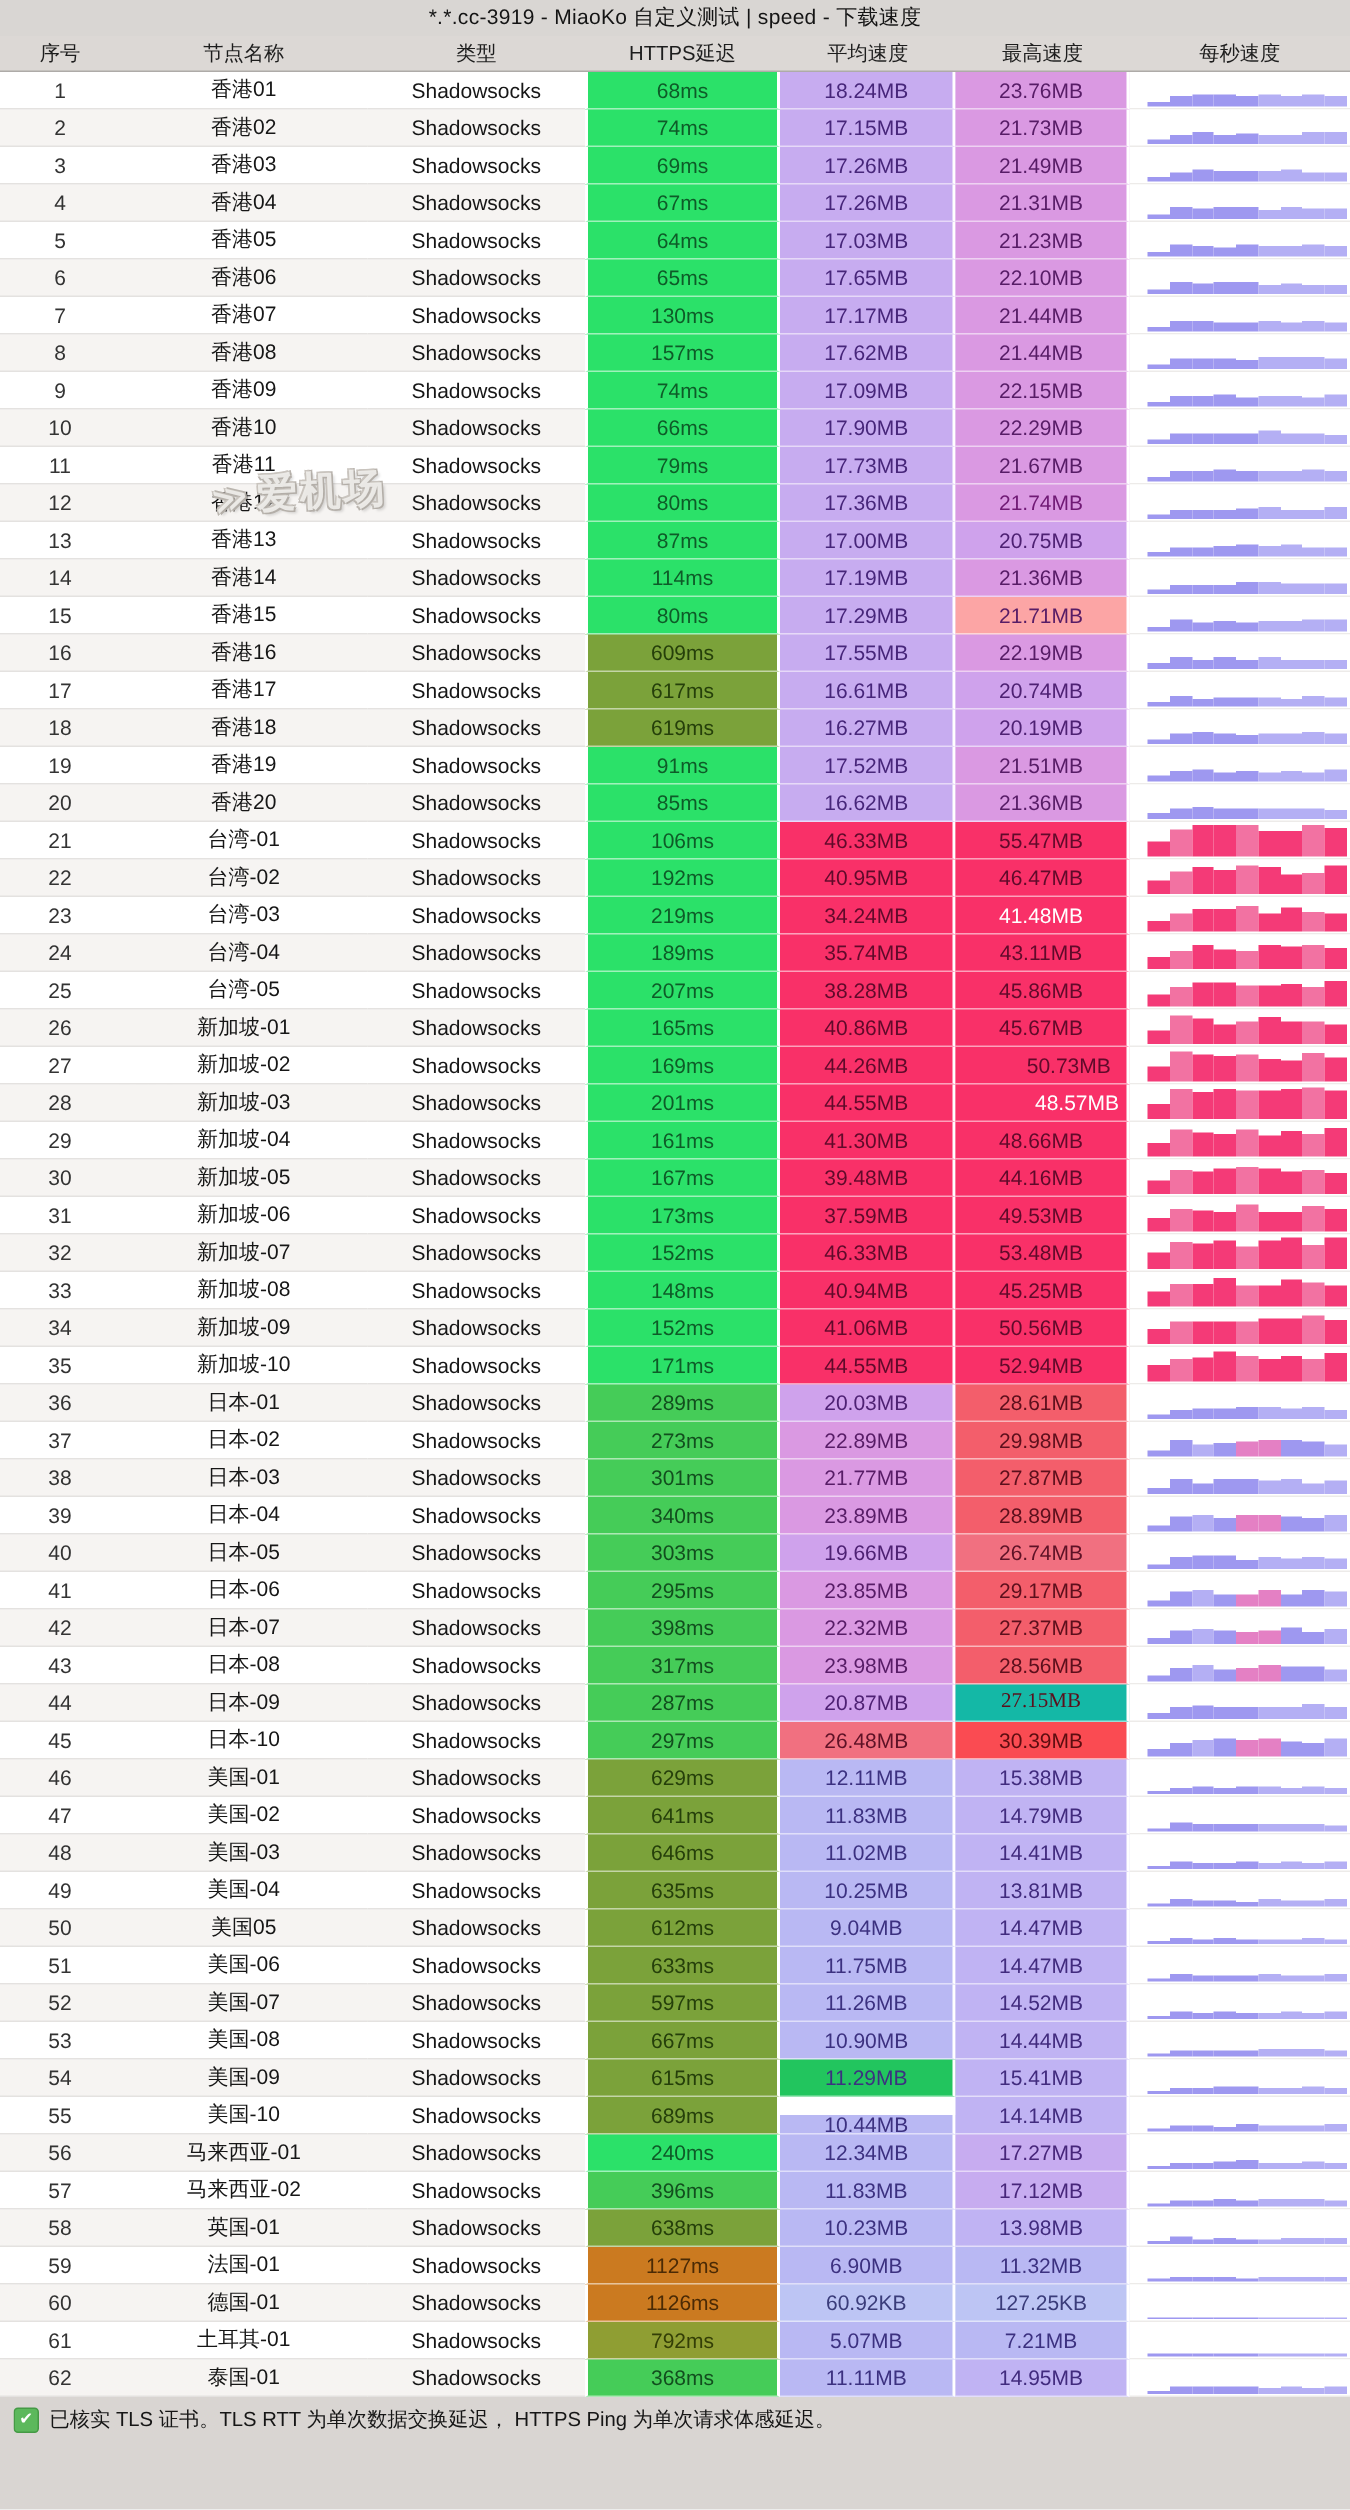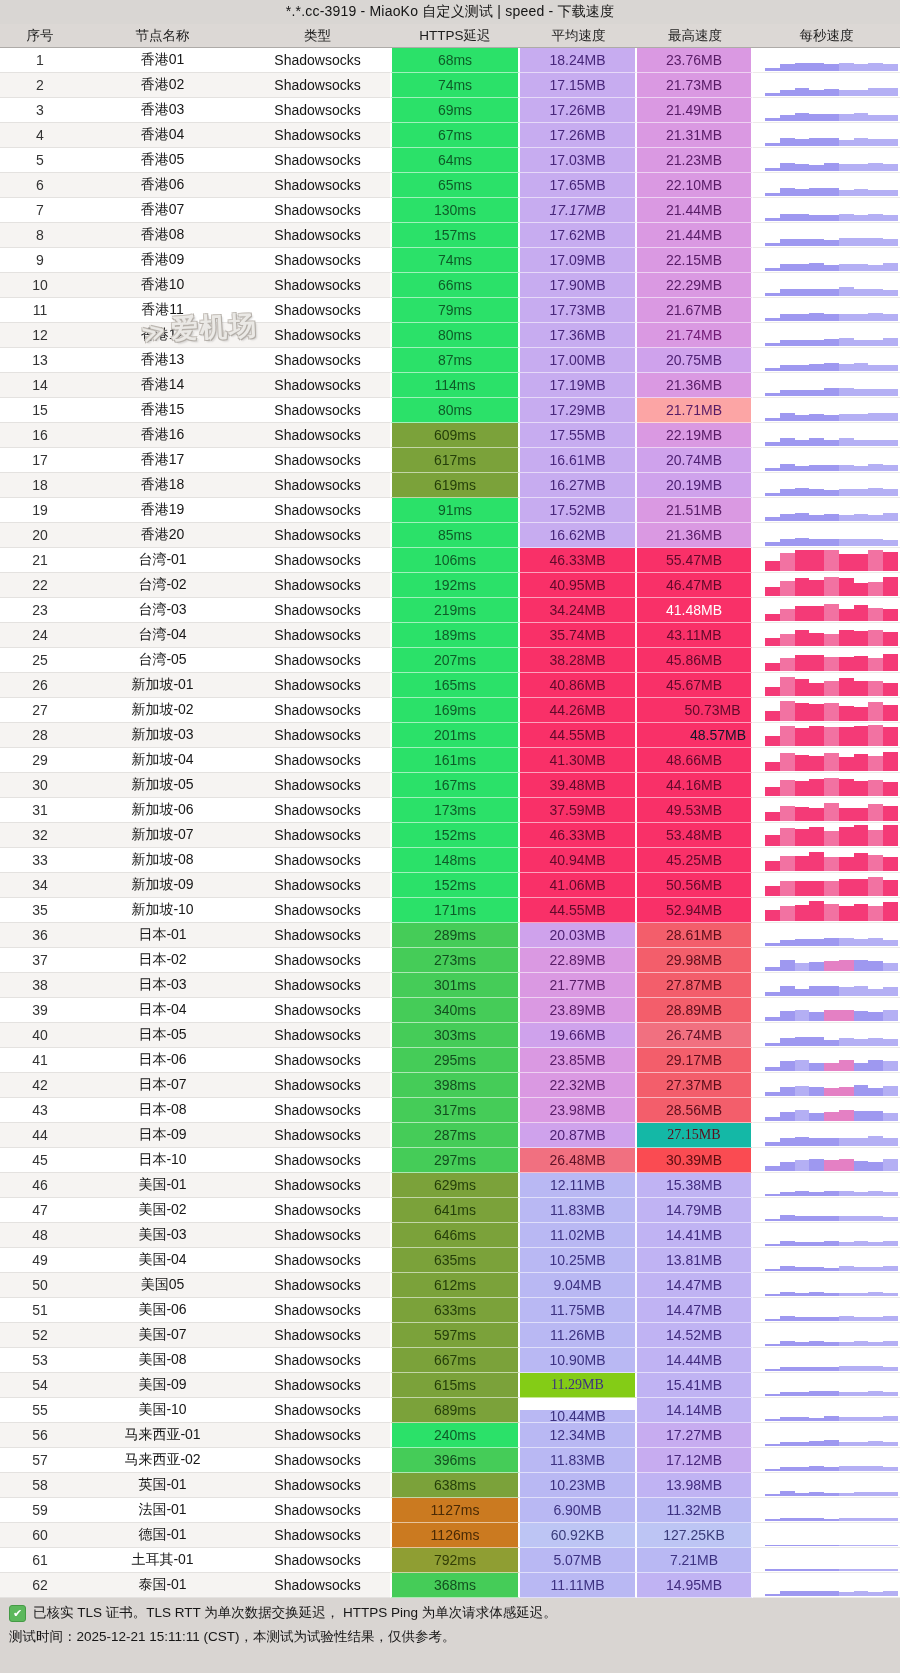--- a/index.html
+++ b/index.html
@@ -184,21 +184,21 @@
           <div class="seg" style="height: 6.6px; background: rgb(180, 175, 244);"></div>
           <div class="seg" style="height: 6.2px; background: rgb(180, 175, 244);"></div>
           <div class="seg" style="height: 5.7px; background: rgb(180, 175, 244);"></div>
         </div>
       </div>
       <div class="row">
         <div class="c c0 w0">7</div>
         <div class="c c1 w1">香港07</div>
         <div class="c c2 w2">Shadowsocks</div>
         <div class="c c3 w3" style="background: rgb(43, 225, 105); color: rgb(14, 91, 40);">130ms</div>
-        <div class="c c4 w4" style="background: rgb(199, 172, 240); color: rgb(71, 38, 122); font-style: italic;">17.17MB</div>
+        <div class="c c4 w4" style="background: rgb(199, 172, 240); color: rgb(71, 38, 122);">17.17MB</div>
         <div class="c c5 w5" style="background: rgb(218, 153, 226); color: rgb(87, 28, 102);">21.44MB</div>
         <div class="c c6 w6">
           <div class="seg" style="height: 3.3px; background: rgb(158, 152, 240);"></div>
           <div class="seg" style="height: 7.5px; background: rgb(158, 152, 240);"></div>
           <div class="seg" style="height: 7px; background: rgb(158, 152, 240);"></div>
           <div class="seg" style="height: 6px; background: rgb(158, 152, 240);"></div>
           <div class="seg" style="height: 5.8px; background: rgb(158, 152, 240);"></div>
           <div class="seg" style="height: 7px; background: rgb(180, 175, 244);"></div>
           <div class="seg" style="height: 5.9px; background: rgb(180, 175, 244);"></div>
           <div class="seg" style="height: 6.9px; background: rgb(180, 175, 244);"></div>
@@ -584,21 +584,21 @@
           <div class="seg" style="height: 19px; background: rgb(242, 114, 162);"></div>
           <div class="seg" style="height: 16.5px; background: rgb(244, 58, 119);"></div>
         </div>
       </div>
       <div class="row">
         <div class="c c0 w0">28</div>
         <div class="c c1 w1">新加坡-03</div>
         <div class="c c2 w2">Shadowsocks</div>
         <div class="c c3 w3" style="background: rgb(43, 225, 105); color: rgb(14, 91, 40);">201ms</div>
         <div class="c c4 w4" style="background: rgb(249, 48, 104); color: rgb(96, 10, 42);">44.55MB</div>
-        <div class="c c5 w5" style="background: rgb(249, 48, 104); color: #0f172a; padding-left: 48px;">48.57MB</div>
+        <div class="c c5 w5" style="background: rgb(249, 48, 104); color: #ffffff; padding-left: 48px;">48.57MB</div>
         <div class="c c6 w6">
           <div class="seg" style="height: 10.2px; background: rgb(244, 58, 119);"></div>
           <div class="seg" style="height: 19.8px; background: rgb(242, 114, 162);"></div>
           <div class="seg" style="height: 18px; background: rgb(244, 58, 119);"></div>
           <div class="seg" style="height: 20.4px; background: rgb(244, 58, 119);"></div>
           <div class="seg" style="height: 18.6px; background: rgb(242, 114, 162);"></div>
           <div class="seg" style="height: 19.1px; background: rgb(244, 58, 119);"></div>
           <div class="seg" style="height: 20.2px; background: rgb(244, 58, 119);"></div>
           <div class="seg" style="height: 21px; background: rgb(242, 114, 162);"></div>
           <div class="seg" style="height: 18.8px; background: rgb(244, 58, 119);"></div>
@@ -1077,21 +1077,21 @@
           <div class="seg" style="height: 4.7px; background: rgb(180, 175, 244);"></div>
           <div class="seg" style="height: 4.7px; background: rgb(180, 175, 244);"></div>
           <div class="seg" style="height: 3.7px; background: rgb(180, 175, 244);"></div>
         </div>
       </div>
       <div class="row">
         <div class="c c0 w0">54</div>
         <div class="c c1 w1">美国-09</div>
         <div class="c c2 w2">Shadowsocks</div>
         <div class="c c3 w3" style="background: rgb(123, 162, 58); color: rgb(37, 63, 10);">615ms</div>
-        <div class="c c4 w4" style="background: #84cc16; color: rgb(60, 49, 128); font-family: Liberation Serif, serif;">11.29MB</div>
+        <div class="c c4 w4" style="background: #22c55e; color: rgb(60, 49, 128);">11.29MB</div>
         <div class="c c5 w5" style="background: rgb(192, 179, 243); color: rgb(65, 43, 126);">15.41MB</div>
         <div class="c c6 w6">
           <div class="seg" style="height: 2.2px; background: rgb(158, 152, 240);"></div>
           <div class="seg" style="height: 4.2px; background: rgb(158, 152, 240);"></div>
           <div class="seg" style="height: 4.1px; background: rgb(158, 152, 240);"></div>
           <div class="seg" style="height: 4.7px; background: rgb(158, 152, 240);"></div>
           <div class="seg" style="height: 4.9px; background: rgb(158, 152, 240);"></div>
           <div class="seg" style="height: 4px; background: rgb(180, 175, 244);"></div>
           <div class="seg" style="height: 4.5px; background: rgb(180, 175, 244);"></div>
           <div class="seg" style="height: 5.4px; background: rgb(180, 175, 244);"></div>
@@ -1261,16 +1261,15 @@
 
   <div class="badge">
     <span class="logo">≫</span><span>爱机场</span>
   </div>
 
   <div class="footer">
     <div class="fline">
       <span class="checkbox">✔</span>
       <span>已核实 TLS 证书。TLS RTT 为单次数据交换延迟， HTTPS Ping 为单次请求体感延迟。</span>
     </div>
-    <div class="fline">测试时间：2025-12-21 15:11:11 (CST)，本测试为试验性结果，仅供参考。</div>
   </div>
 
 </div>
 
 </body></html>

